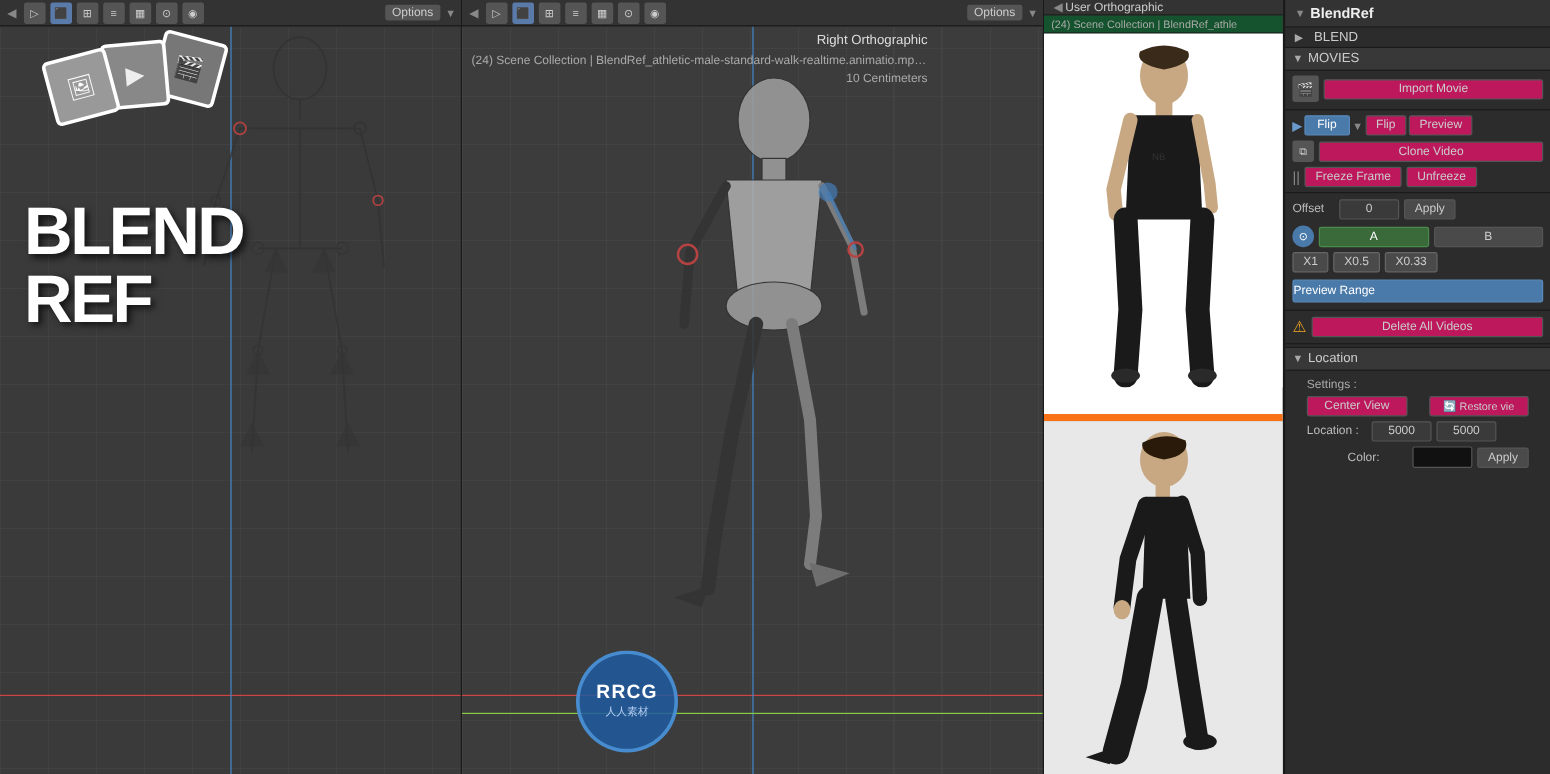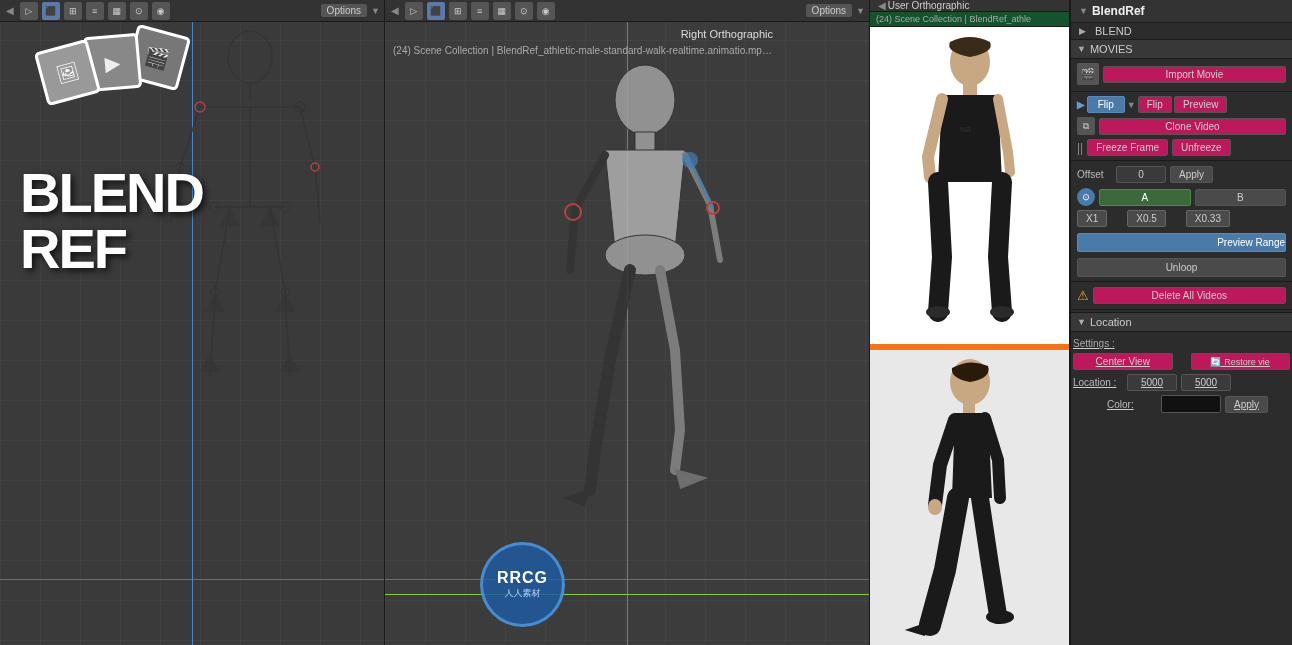--- a/index.html
+++ b/index.html
@@ -284,21 +284,21 @@
       cursor: pointer;
       border-radius: 2px;
       flex: 1;
       text-align: center;
     }
 
     .speed-row {
       display: flex;
       align-items: center;
       padding: 2px 6px;
-      gap: 20px;
+      gap: 4px;
     }
 
     .speed-btn-active {
       background: #4a4a4a;
       border: 1px solid #666;
       color: #ccc;
       font-size: 10px;
       padding: 2px 8px;
       cursor: pointer;
       border-radius: 2px;
@@ -306,21 +306,21 @@
 
     .preview-range-btn {
       background: #4a7aaa;
       border: 1px solid #5a8aba;
       color: white;
       font-size: 10px;
       padding: 3px 0;
       cursor: pointer;
       border-radius: 2px;
       width: 100%;
-      text-align: right;
+      text-align: left;
       margin: 2px 0;
     }
 
     .unloop-btn {
       background: #4a4a4a;
       border: 1px solid #555;
       color: #ccc;
       font-size: 10px;
       padding: 3px 0;
       cursor: pointer;
@@ -335,22 +335,21 @@
       padding: 3px 6px;
       gap: 4px;
     }
 
     .warning-icon {
       color: #f5a623;
       font-size: 13px;
     }
 
     .settings-section {
-      padding: 4px 2px;
-      text-decoration: underline;
+      padding: 4px 18px;
     }
 
     .settings-label {
       font-size: 10px;
       color: #aaa;
       padding: 2px 0;
     }
 
     .center-restore-row {
       display: flex;
@@ -591,20 +590,21 @@
 
     <div class="grid-overlay"></div>
 
     <div style="position:absolute; bottom:65px; left:0; right:0; height:1px; background:#cc4444;"></div>
     <div style="position:absolute; top:22px; bottom:0; left:242px; width:1px; background:#4488cc;"></div>
     <div style="position:absolute; bottom:65px; left:0; right:0; height:1px; background:#88cc44; top:auto; bottom:50px;"></div>
 
     <div class="mid-panel-info">
       <div style="font-size:11px; color:#ddd;">Right Orthographic</div>
       <div style="font-size:10px; color:#aaa; max-width:380px; overflow:hidden; text-overflow:ellipsis; white-space:nowrap;">(24) Scene Collection | BlendRef_athletic-male-standard-walk-realtime.animatio.mp4.0</div>
+      <div style="font-size:10px; color:#aaa;">10 Centimeters</div>
     </div>
 
     <svg width="360" height="520" viewBox="0 0 360 520" style="position:absolute; top:50px; left:80px; opacity:0.85;">
 
       <ellipse cx="180" cy="50" rx="30" ry="35" fill="#a0a0a0" stroke="#333" stroke-width="1"></ellipse>
 
       <rect x="170" y="82" width="20" height="20" fill="#a0a0a0" stroke="#333" stroke-width="1"></rect>
 
       <path d="M140,100 L220,100 L210,200 L150,200 Z" fill="#b0b0b0" stroke="#333" stroke-width="1"></path>
 
@@ -760,23 +760,20 @@
     <div class="speed-row">
       <button class="speed-btn-active">X1</button>
       <button class="speed-btn-active">X0.5</button>
       <button class="speed-btn-active">X0.33</button>
     </div>
 
     <div style="padding: 2px 6px;">
       <button class="preview-range-btn">Preview Range</button>
     </div>
 
-    <div style="padding: 2px 6px;">
-      <button class="unloop-btn">Unloop</button>
-    </div>
 
     <div class="divider-line"></div>
 
     <div class="delete-row">
       <span class="warning-icon">⚠</span>
       <button class="btn btn-wide" style="flex:1;">Delete All Videos</button>
     </div>
 
     <div class="divider-line"></div>
 

